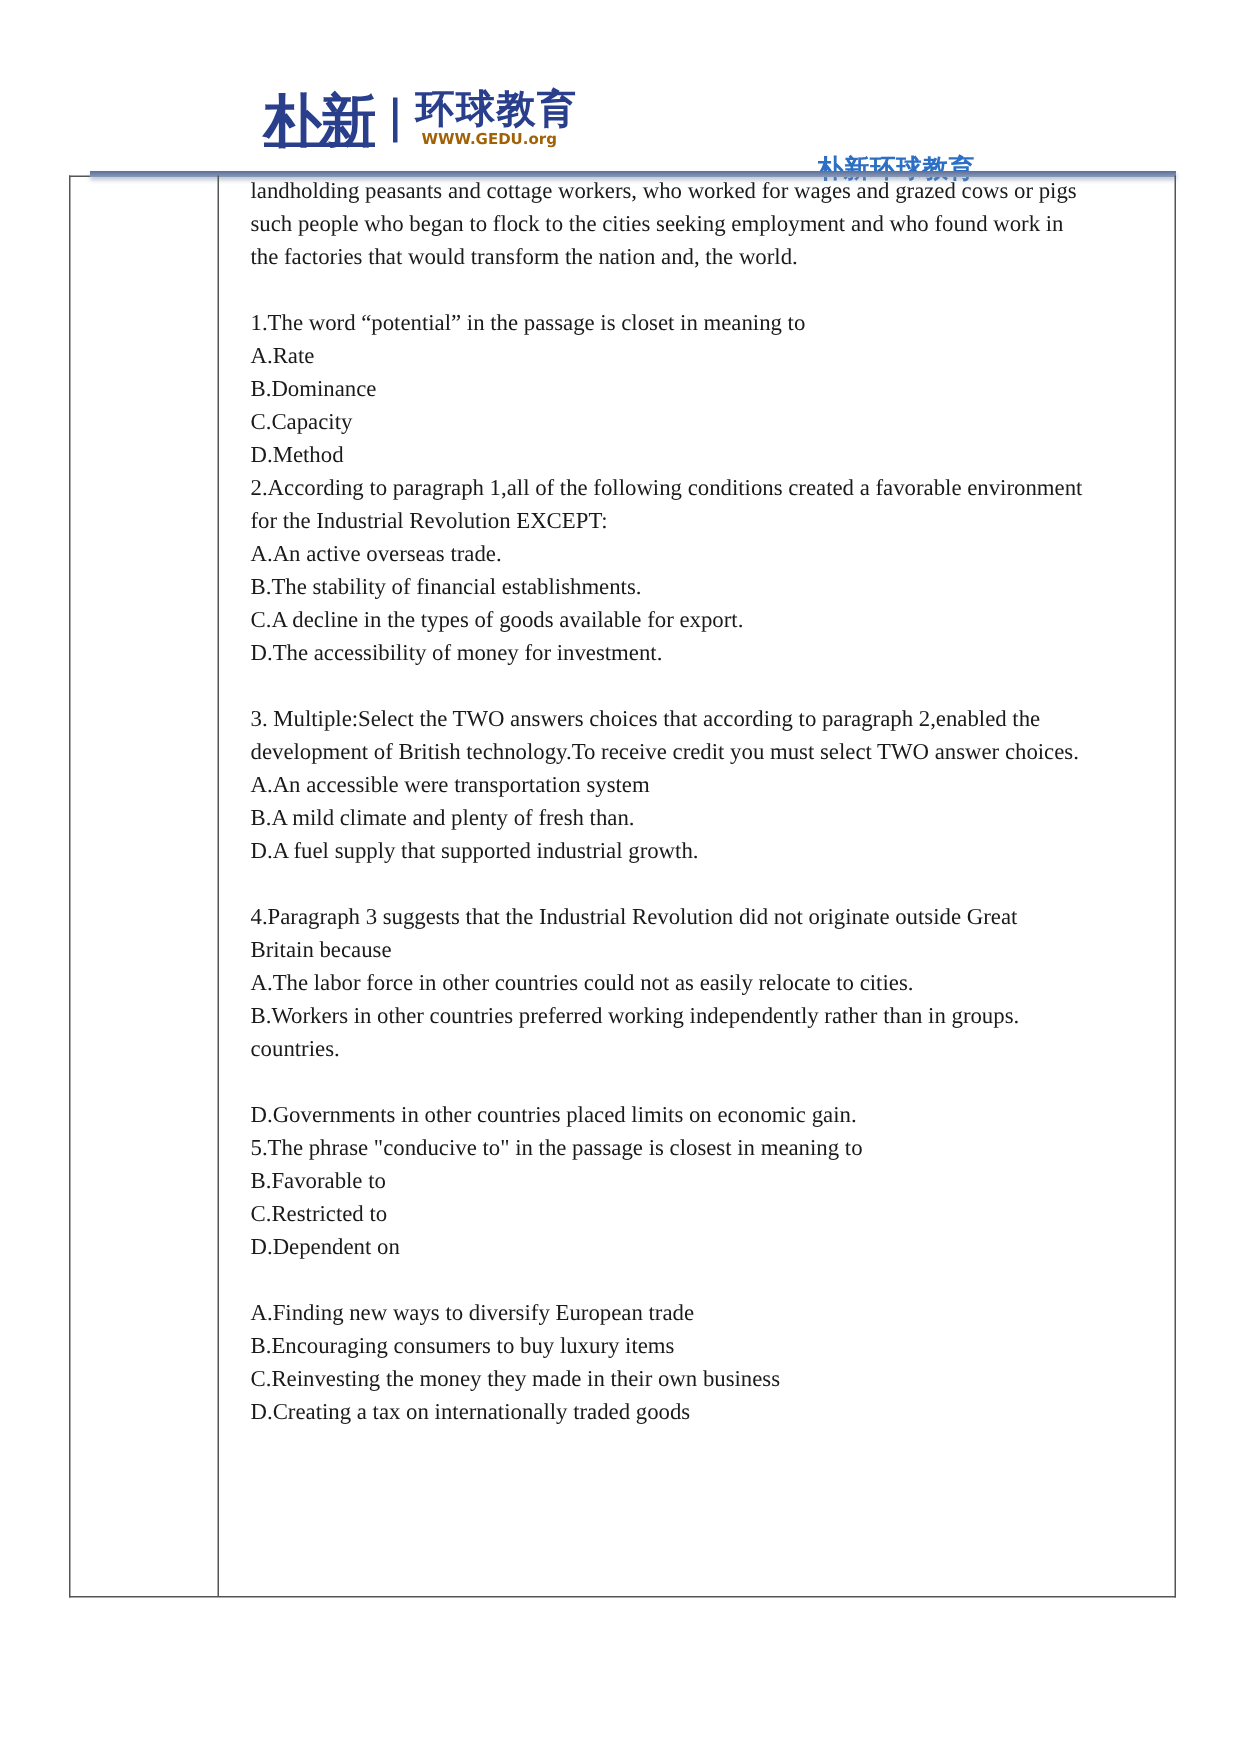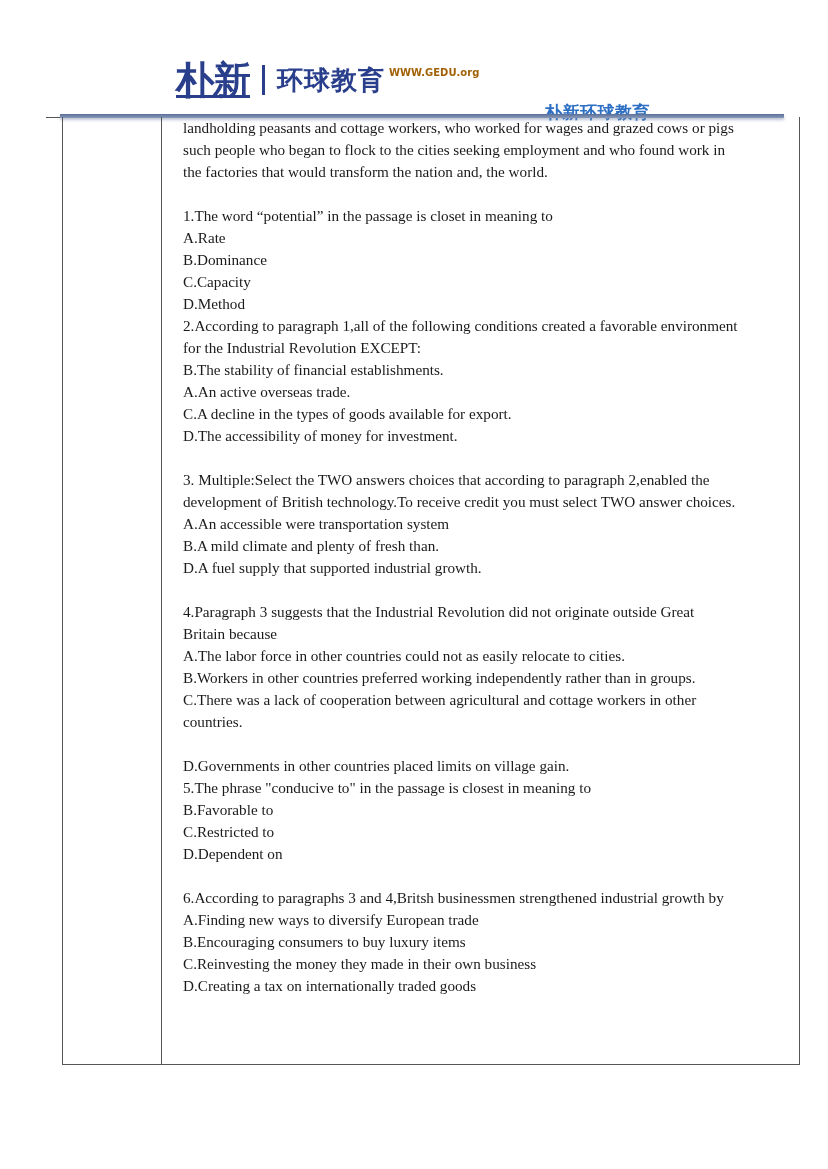--- a/index.html
+++ b/index.html
@@ -1,29 +1,29 @@
 <!DOCTYPE html>
 <html><head>
 <meta charset="utf-8">
 <style>
   html, body { margin: 0; padding: 0; background: #ffffff; }
   body { width: 828px; height: 1169px; position: relative; overflow: hidden; font-family: "Liberation Serif", "DejaVu Serif", serif; color: #1a1a1a; }
 
   .logo { position: absolute; left: 176px; top: 58px; height: 44px; display: flex; align-items: center; }
   .logo-main { font-family: "DejaVu Sans", sans-serif; font-weight: bold; font-size: 38px; color: #2a3f8c; letter-spacing: -1px; line-height: 40px; text-decoration: underline; }
   .logo-sep { width: 3px; height: 30px; background: #2a3f8c; margin: 0 12px 0 12px; }
-  .logo-right { display: flex; flex-direction: row; }
+  .logo-right { display: flex; flex-direction: column; }
   .logo-cn { font-family: "DejaVu Sans", sans-serif; font-weight: bold; font-size: 26px; color: #2a3f8c; line-height: 28px; letter-spacing: 1px; }
   .logo-url { font-family: "DejaVu Sans", sans-serif; font-weight: bold; font-size: 10px; color: #a16207; line-height: 14px; margin-left: 4px; }
 
   .header-right { position: absolute; left: 545px; top: 89px; font-family: "DejaVu Sans", sans-serif; font-weight: bold; font-size: 17px; color: #2d6fc4; letter-spacing: 0.5px; margin-top: 12px; }
 
   .rule { position: absolute; left: 60px; top: 114px; width: 724px; height: 4px; background: linear-gradient(#5a6f9a, #8a9ab8); box-shadow: 0 2px 3px rgba(120,140,170,0.5); }
 
-  .table { position: absolute; left: 62px; top: 117px; width: 738px; height: 948px; border: 1px solid #555; border-top: none; box-sizing: border-box; }
+  .table { position: absolute; left: 46px; top: 117px; width: 738px; height: 948px; border: 1px solid #555; border-top: none; box-sizing: border-box; }
   .table .col-left { position: absolute; left: 0; top: 0; width: 98px; height: 100%; border-right: 1px solid #555; }
   .table .col-right { position: absolute; left: 120px; top: 0; width: 612px; }
   .table-top-left { position: absolute; left: 46px; top: 117px; width: 14px; height: 1px; background: #555; }
 
   .line { font-size: 15.2px; line-height: 22px; white-space: nowrap; }
   .blank { height: 22px; }
 </style>
 </head>
 <body>
 
@@ -54,53 +54,51 @@
         <div>
           <div class="line">1.The word “potential” in the passage is closet in meaning to</div>
           <div class="line">A.Rate</div>
           <div class="line">B.Dominance</div>
           <div class="line">C.Capacity</div>
           <div class="line">D.Method</div>
         </div>
         <div>
           <div class="line">2.According to paragraph 1,all of the following conditions created a favorable environment</div>
           <div class="line">for the Industrial Revolution EXCEPT:</div>
+          <div class="line">A.An active overseas trade.</div>
           <div class="line">B.The stability of financial establishments.</div>
-          <div class="line">A.An active overseas trade.</div>
           <div class="line">C.A decline in the types of goods available for export.</div>
           <div class="line">D.The accessibility of money for investment.</div>
           <div class="blank"></div>
         </div>
         <div>
           <div class="line">3. Multiple:Select the TWO answers choices that according to paragraph 2,enabled the</div>
           <div class="line">development of British technology.To receive credit you must select TWO answer choices.</div>
           <div class="line">A.An accessible were transportation system</div>
           <div class="line">B.A mild climate and plenty of fresh than.</div>
           <div class="line">D.A fuel supply that supported industrial growth.</div>
           <div class="blank"></div>
         </div>
         <div>
           <div class="line">4.Paragraph 3 suggests that the Industrial Revolution did not originate outside Great</div>
           <div class="line">Britain because</div>
           <div class="line">A.The labor force in other countries could not as easily relocate to cities.</div>
           <div class="line">B.Workers in other countries preferred working independently rather than in groups.</div>
-          <div class="line">C.There was a lack of cooperation between agricultural and cottage workers in other</div>
           <div class="line">countries.</div>
           <div class="blank"></div>
-          <div class="line">D.Governments in other countries placed limits on village gain.</div>
+          <div class="line">D.Governments in other countries placed limits on economic gain.</div>
         </div>
         <div>
           <div class="line">5.The phrase "conducive to" in the passage is closest in meaning to</div>
           <div class="line">B.Favorable to</div>
           <div class="line">C.Restricted to</div>
           <div class="line">D.Dependent on</div>
           <div class="blank"></div>
         </div>
         <div>
-          <div class="line">6.According to paragraphs 3 and 4,Britsh businessmen strengthened industrial growth by</div>
           <div class="line">A.Finding new ways to diversify European trade</div>
           <div class="line">B.Encouraging consumers to buy luxury items</div>
           <div class="line">C.Reinvesting the money they made in their own business</div>
           <div class="line">D.Creating a tax on internationally traded goods</div>
         </div>
       </div>
   </div>
 </div>
 
 </body></html>

